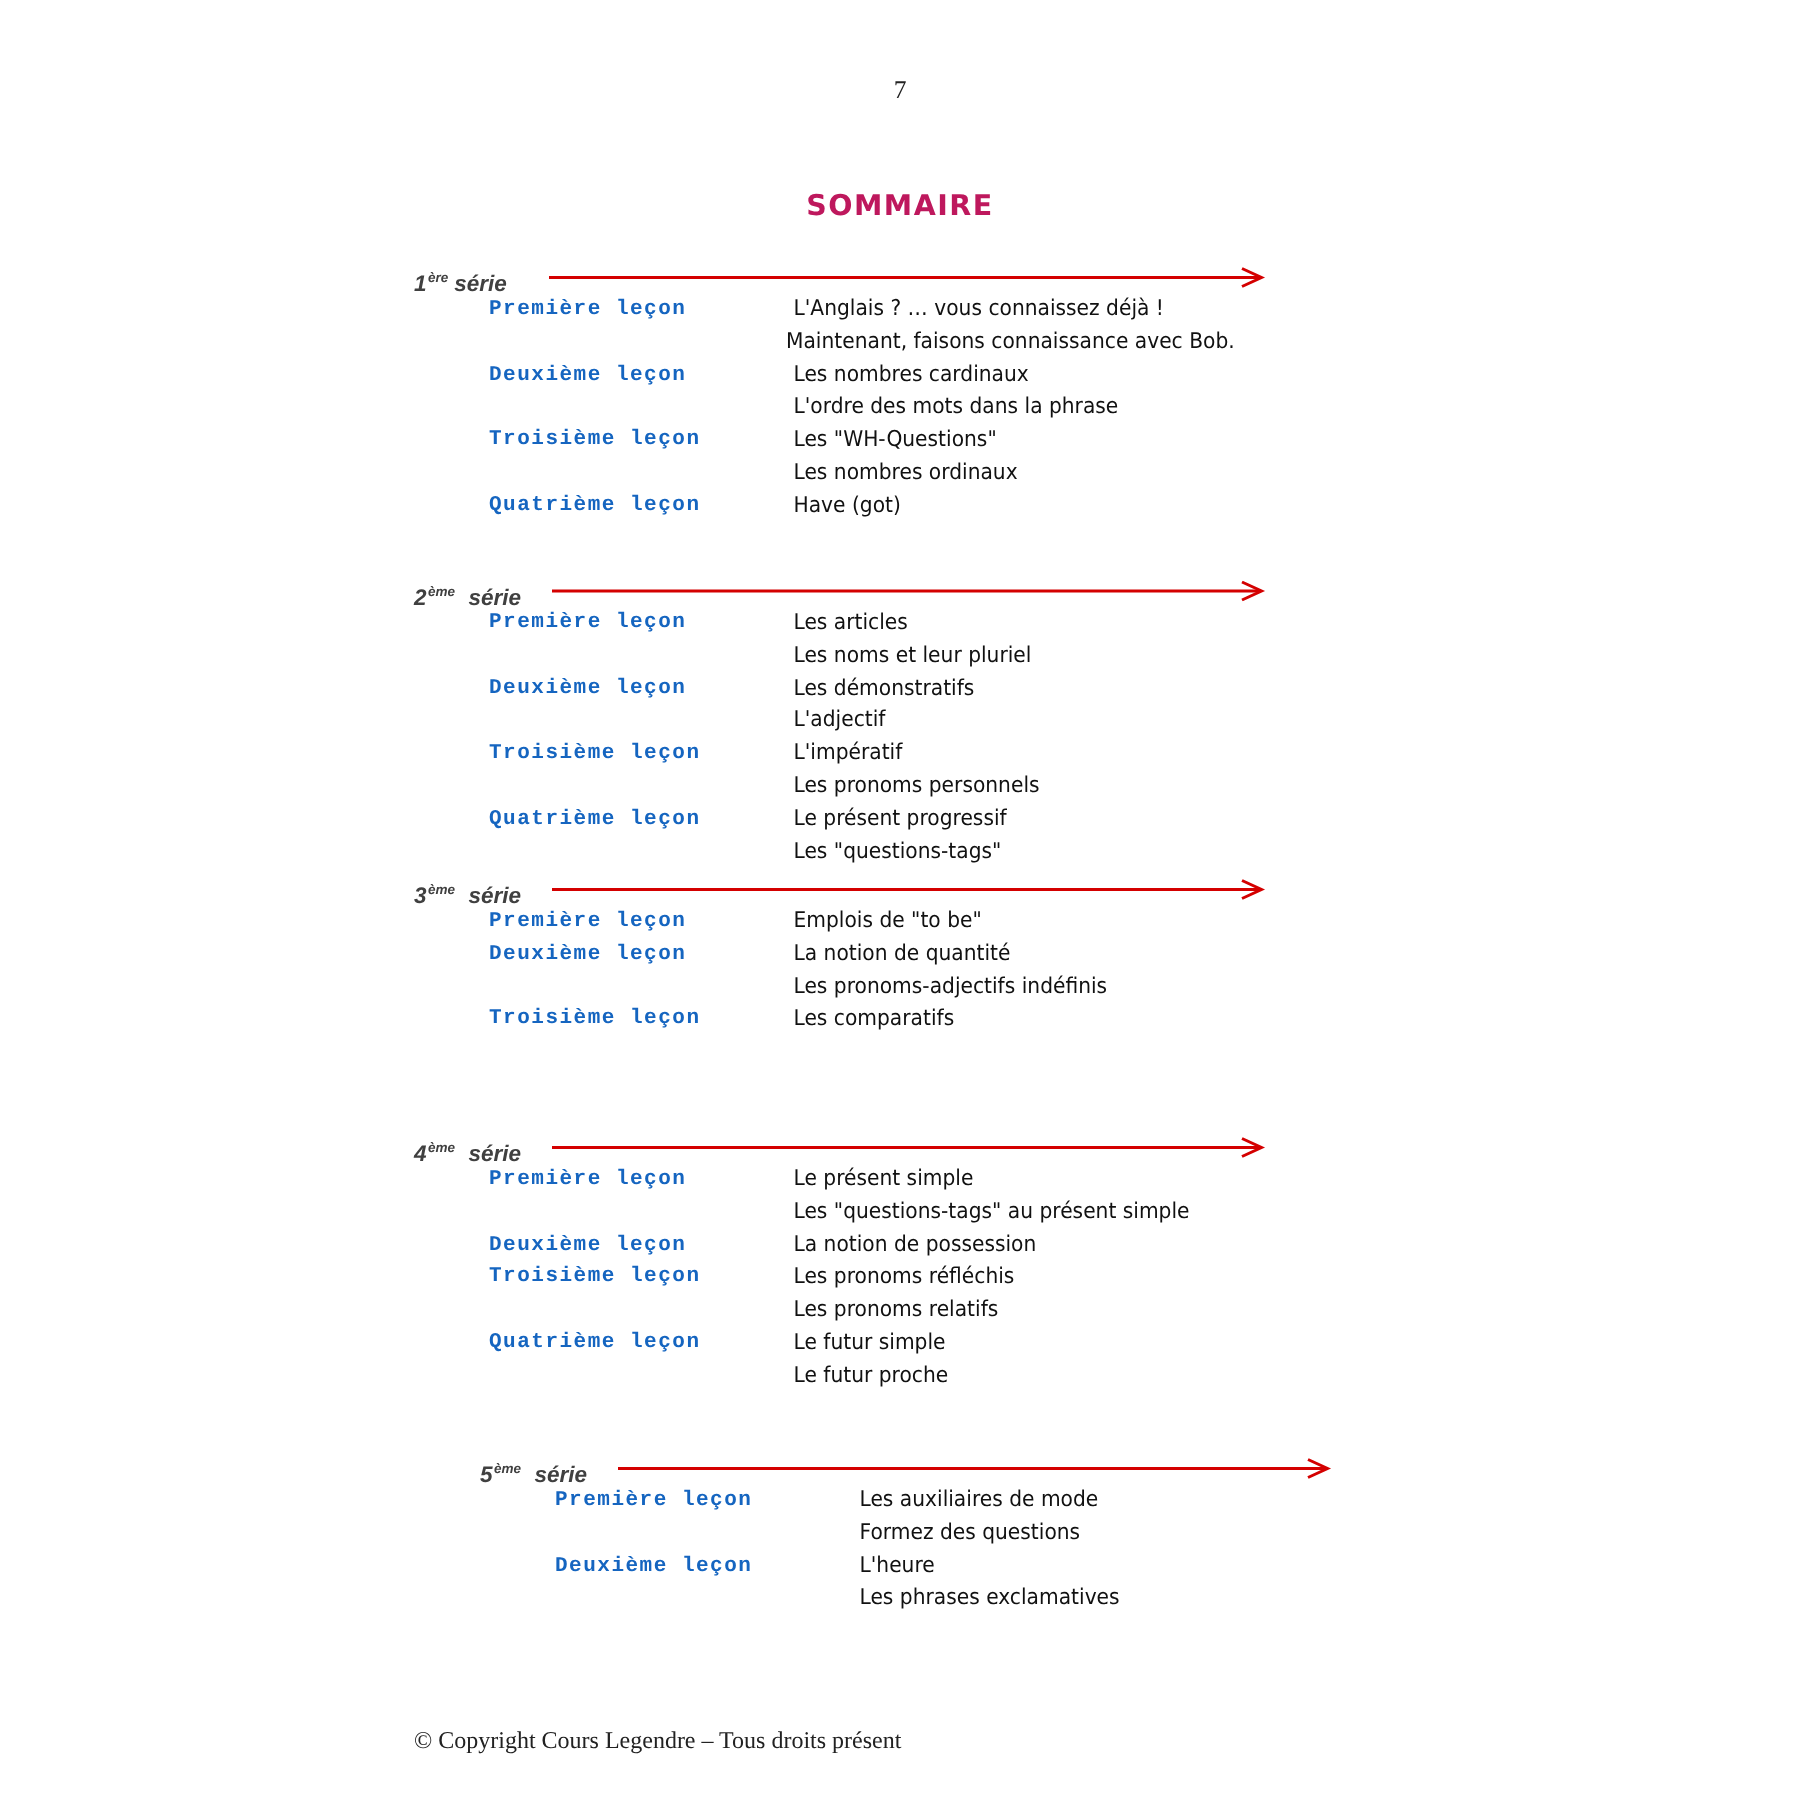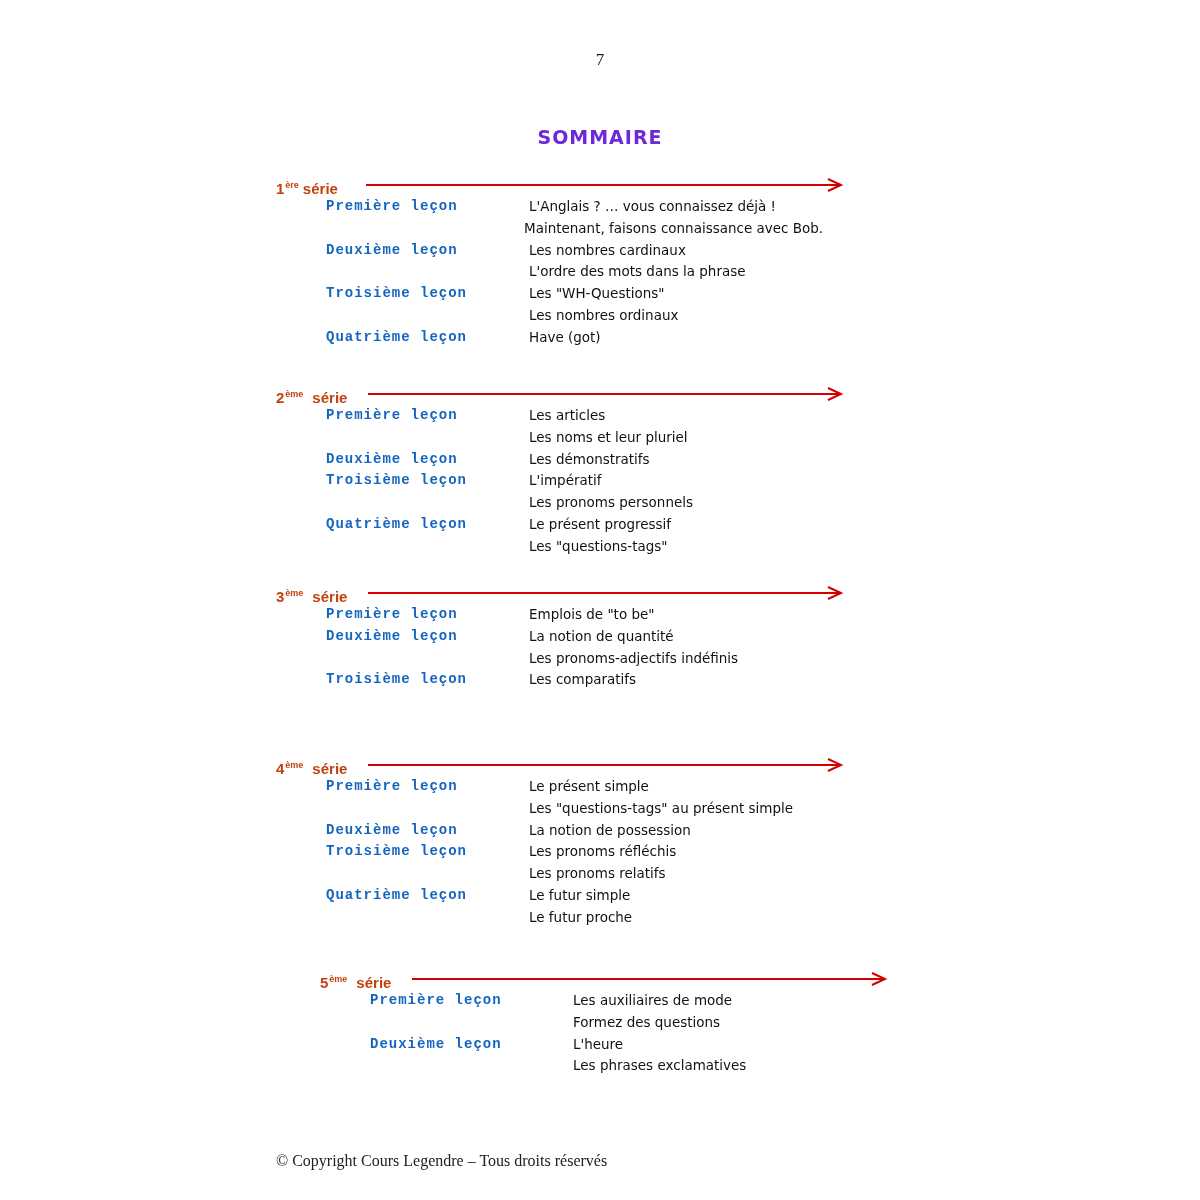--- a/index.html
+++ b/index.html
@@ -28,35 +28,36 @@
     .page-title {
       position: absolute;
       top: 126px;
       left: 0;
       width: 1200px;
       text-align: center;
       font-family: "DejaVu Sans", sans-serif;
       font-weight: bold;
       font-size: 19px;
       letter-spacing: 1px;
-      color: #6d28d9;
+      color: #be185d;
     }
     .series {
       position: absolute;
       left: 276px;
       width: 570px;
     }
     .series-heading {
       position: relative;
       height: 22px;
-      color: #c2410c;
+      color: #404040;
       font-family: "Liberation Sans", sans-serif;
       font-weight: bold;
       font-size: 15px;
       line-height: 22px;
+      font-style: italic;
     }
     .series-num {
       display: inline-block;
     }
     .series-sup {
       font-size: 9px;
       vertical-align: 6px;
       font-weight: bold;
       margin-left: 1px;
     }
@@ -176,20 +177,24 @@
     <div class="lesson-row">
         <span class="lesson-label"></span>
         <span class="topic">Les noms et leur pluriel</span>
       </div>
   </div>
   <div class="lesson-group">
     <div class="lesson-row">
         <span class="lesson-label">Deuxième leçon</span>
         <span class="topic">Les démonstratifs</span>
       </div>
+    <div class="lesson-row">
+        <span class="lesson-label"></span>
+        <span class="topic">L'adjectif</span>
+      </div>
   </div>
   <div class="lesson-group">
     <div class="lesson-row">
         <span class="lesson-label">Troisième leçon</span>
         <span class="topic">L'impératif</span>
       </div>
     <div class="lesson-row">
         <span class="lesson-label"></span>
         <span class="topic">Les pronoms personnels</span>
       </div>
@@ -307,13 +312,13 @@
         <span class="lesson-label">Deuxième leçon</span>
         <span class="topic">L'heure</span>
       </div>
     <div class="lesson-row">
         <span class="lesson-label"></span>
         <span class="topic">Les phrases exclamatives</span>
       </div>
   </div>
 </div>
 
-<div class="footer">© Copyright Cours Legendre – Tous droits réservés</div>
+<div class="footer">© Copyright Cours Legendre – Tous droits présent</div>
 
 </body></html>

